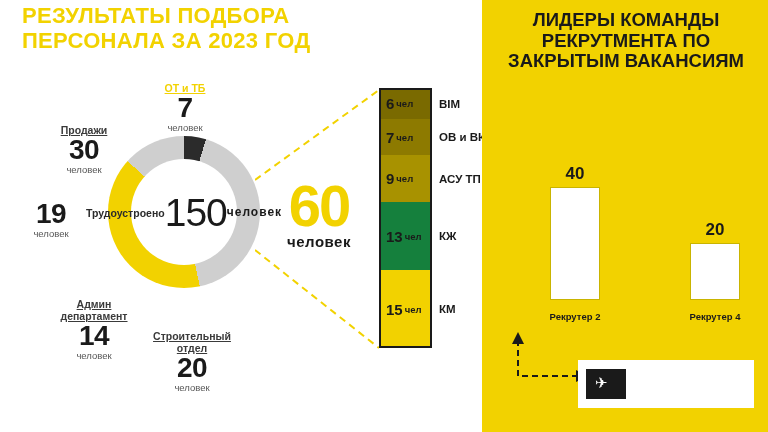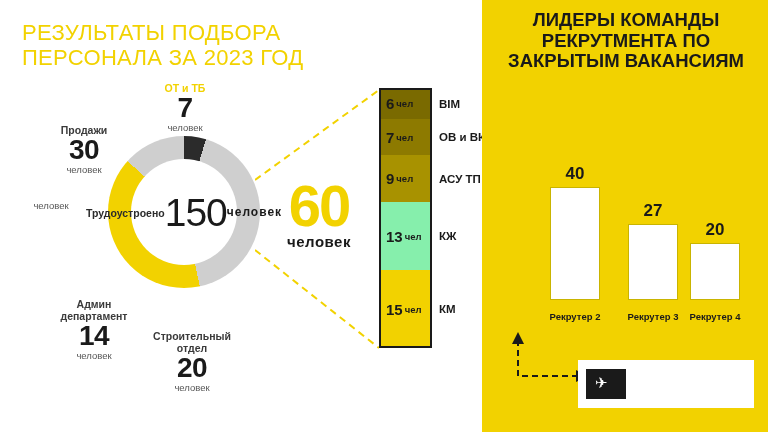--- a/index.html
+++ b/index.html
@@ -9,22 +9,22 @@
     font-family: "Liberation Sans", sans-serif;
     overflow: hidden;
     position: relative;
   }
   .page { position: relative; width: 768px; height: 432px; }
 
   
   .left-panel { position: absolute; left: 0; top: 0; width: 482px; height: 432px; background: #ffffff; }
 
   .title-left {
-    position: absolute; left: 22px; top: 21px; width: 340px;
-    font-size: 22px; font-weight: normal; line-height: 1.12;
+    position: absolute; left: 22px; top: 4px; width: 340px;
+    font-size: 22px; font-weight: bold; line-height: 1.12;
     color: #f2d200; letter-spacing: 0.3px;
     text-transform: uppercase;
   }
 
   
   .donut-wrap { position: absolute; left: 108px; top: 136px; width: 152px; height: 152px; }
   .donut {
     width: 152px; height: 152px; border-radius: 50%;
     background: conic-gradient(
       #2b2b2b 0deg 16.8deg,
@@ -43,21 +43,21 @@
   .donut-center {
     position: absolute; left: 0; top: 0; width: 152px; height: 152px;
     display: flex; flex-direction: row; align-items: center; justify-content: center;
     text-align: center;
   }
   .donut-center .cap { font-size: 10.5px; color: #2b2b2b; font-weight: bold; margin-bottom: -2px; }
   .donut-center .num { font-size: 39px; font-weight: normal; color: #1a1a1a; line-height: 1; letter-spacing: -1px; }
   .donut-center .unit { font-size: 12px; font-weight: bold; color: #1a1a1a; letter-spacing: 1px; }
 
   .seg-label { position: absolute; text-align: center; color: #1a1a1a; }
-  .seg-label .lbl { font-size: 10.5px; font-weight: bold; color: #3a3a3a; line-height: 1.15; }
+  .seg-label .lbl { font-size: 10.5px; font-weight: bold; color: #3a3a3a; line-height: 1.15; text-decoration: underline; }
   .seg-label .val { font-size: 28px; font-weight: bold; line-height: 1.0; letter-spacing: -0.5px; }
   .seg-label .unit { font-size: 9.5px; color: #555; }
 
   .sl-ot   { left: 148px; top: 82px;  width: 74px; }
   .sl-sale { left: 38px;  top: 124px; width: 92px; }
   .sl-proj { left: 6px;   top: 200px; width: 90px; }
   .sl-adm  { left: 46px;  top: 298px; width: 96px; }
   .sl-str  { left: 146px; top: 330px; width: 92px; }
 
   
@@ -131,20 +131,21 @@
       <div class="unit">человек</div>
     </div>
 
     <div class="seg-label sl-sale">
       <div class="lbl">Продажи</div>
       <div class="val">30</div>
       <div class="unit">человек</div>
     </div>
 
     <div class="seg-label sl-proj">
+      <div class="val">19</div>
       <div class="unit">человек</div>
     </div>
 
     <div class="seg-label sl-adm">
       <div class="lbl">Админ департамент</div>
       <div class="val">14</div>
       <div class="unit">человек</div>
     </div>
 
     <div class="seg-label sl-str">
@@ -167,21 +168,21 @@
       <div class="stack-seg" style="height:36px;background:#8d7a00;">
         <span class="n">7</span>
         <span class="u">чел</span>
         <span class="name">ОВ и ВК</span>
       </div>
       <div class="stack-seg" style="height:47px;background:#a89200;">
         <span class="n">9</span>
         <span class="u">чел</span>
         <span class="name">АСУ ТП</span>
       </div>
-      <div class="stack-seg" style="height:68px;background:#86efac;">
+      <div class="stack-seg" style="height:68px;background:#15803d;">
         <span class="n">13</span>
         <span class="u">чел</span>
         <span class="name">КЖ</span>
       </div>
       <div class="stack-seg" style="height:78px;background:#f2d200;">
         <span class="n">15</span>
         <span class="u">чел</span>
         <span class="name">КМ</span>
       </div>
     </div>
@@ -190,25 +191,20 @@
 
   <div class="right-panel">
     <div class="title-right">ЛИДЕРЫ КОМАНДЫ РЕКРУТМЕНТА ПО ЗАКРЫТЫМ ВАКАНСИЯМ</div>
 
     <div class="bars">
       <div class="bar-col" style="left:52px;">
         <div class="val">40</div>
         <div class="bar" style="height:113px;"></div>
         <div class="cat">Рекрутер 2</div>
       </div>
-      <div class="bar-col" style="left:130px;">
-        <div class="val">27</div>
-        <div class="bar" style="height:76px;"></div>
-        <div class="cat">Рекрутер 3</div>
-      </div>
       <div class="bar-col" style="left:192px;">
         <div class="val">20</div>
         <div class="bar" style="height:57px;"></div>
         <div class="cat">Рекрутер 4</div>
       </div>
     </div>
 
     <svg class="arrow-link" style="position:absolute;left:14px;top:330px;width:120px;height:70px;" viewBox="0 0 120 70">
       <path d="M82,46 L22,46 L22,14" stroke="#1a1a1a" stroke-width="2" fill="none" stroke-dasharray="6,4"></path>
       <path d="M22,2 L16,14 L28,14 Z" fill="#1a1a1a"></path>

